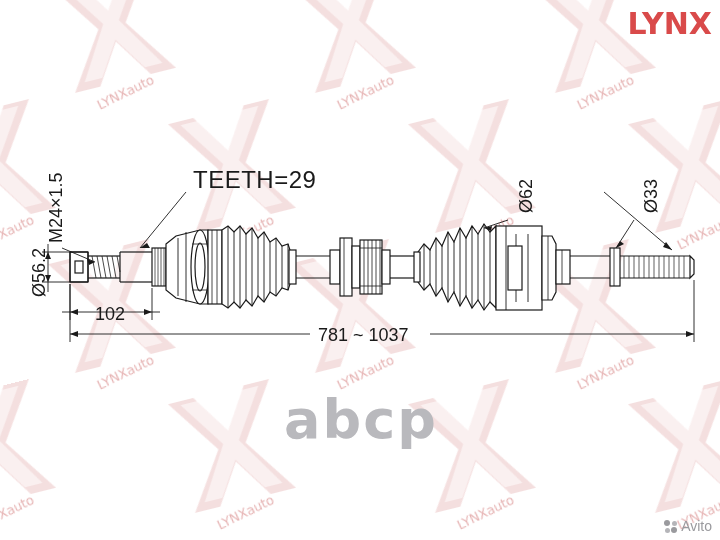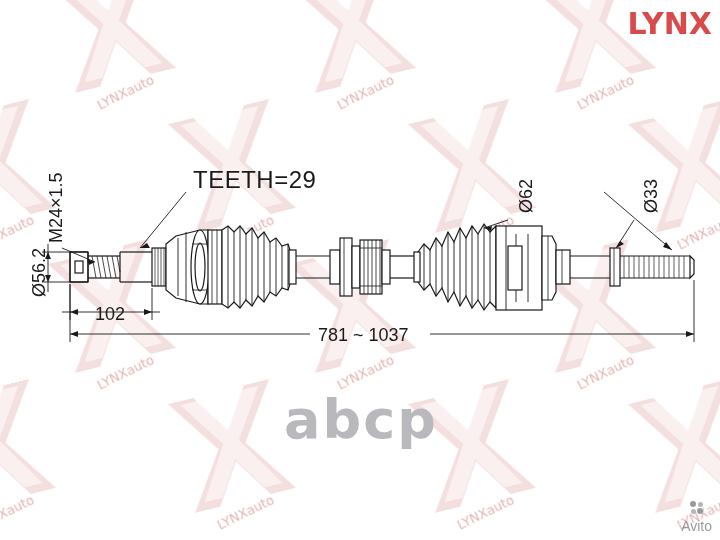--- a/index.html
+++ b/index.html
@@ -62,21 +62,20 @@
   .avito {
     position: absolute;
     right: 8px;
     bottom: 6px;
     display: flex;
     align-items: center;
     gap: 4px;
     color: #9a9a9e;
     font-family: "Liberation Sans", sans-serif;
     font-size: 14px;
-    flex-direction: column;
   }
   .avito-mark {
     display: inline-block;
     width: 13px;
     height: 13px;
     position: relative;
   }
   .avito-mark i {
     position: absolute;
     border-radius: 50%;

